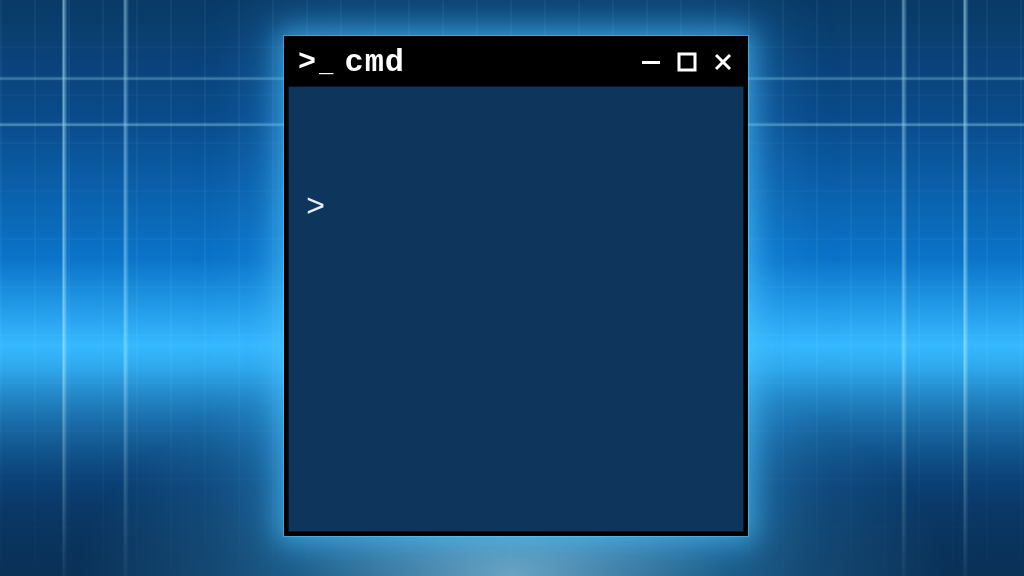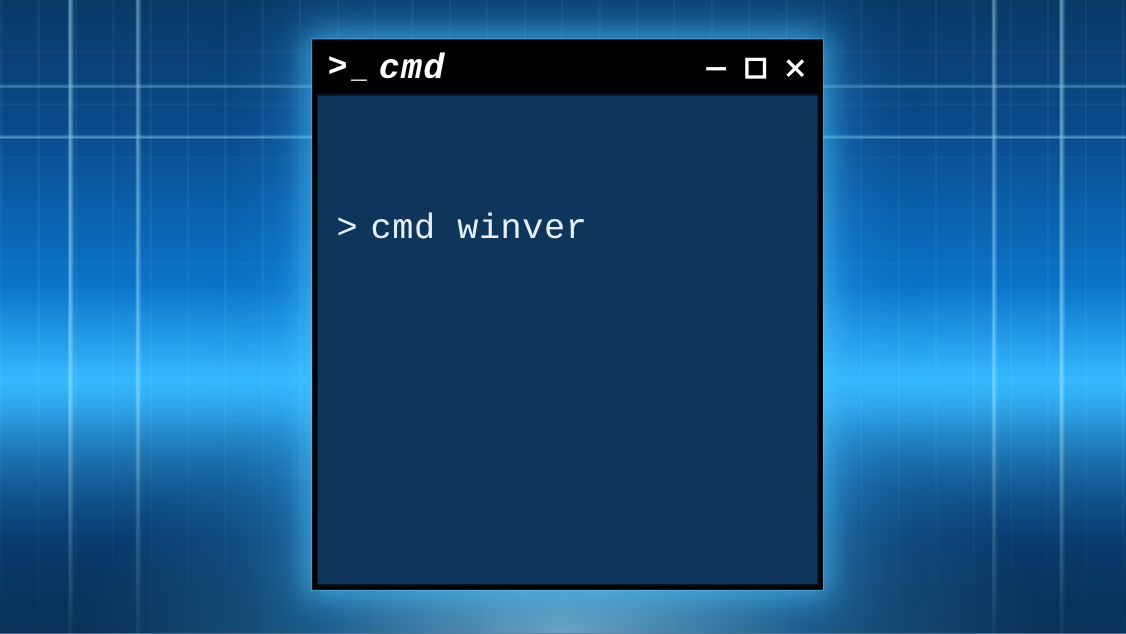--- a/index.html
+++ b/index.html
@@ -82,21 +82,20 @@
       color: #fff;
     }
     .tb-icon .gt { font-size: 30px; }
     .tb-icon .us { font-size: 24px; margin-left: 2px; position: relative; top: 2px; }
 
     .tb-title {
       font-size: 32px;
       font-weight: 700;
       color: #fff;
       letter-spacing: 1px;
-      font-style: italic;
     }
 
     .tb-spacer { flex: 1; }
 
     .tb-controls {
       display: flex;
       align-items: center;
       gap: 10px;
     }
     .tb-btn {
@@ -158,17 +157,16 @@
           <line x1="4" y1="4" x2="18" y2="18" stroke="#fff" stroke-width="3"></line>
           <line x1="18" y1="4" x2="4" y2="18" stroke="#fff" stroke-width="3"></line>
         </svg>
       </span>
     </span>
   </div>
 
   <div class="term-body">
     <div class="term-line">
       <span class="prompt">&gt;</span>
-      <span class="cmd">cmd winver</span>
     </div>
   </div>
 
 </div>
 
 </body></html>

